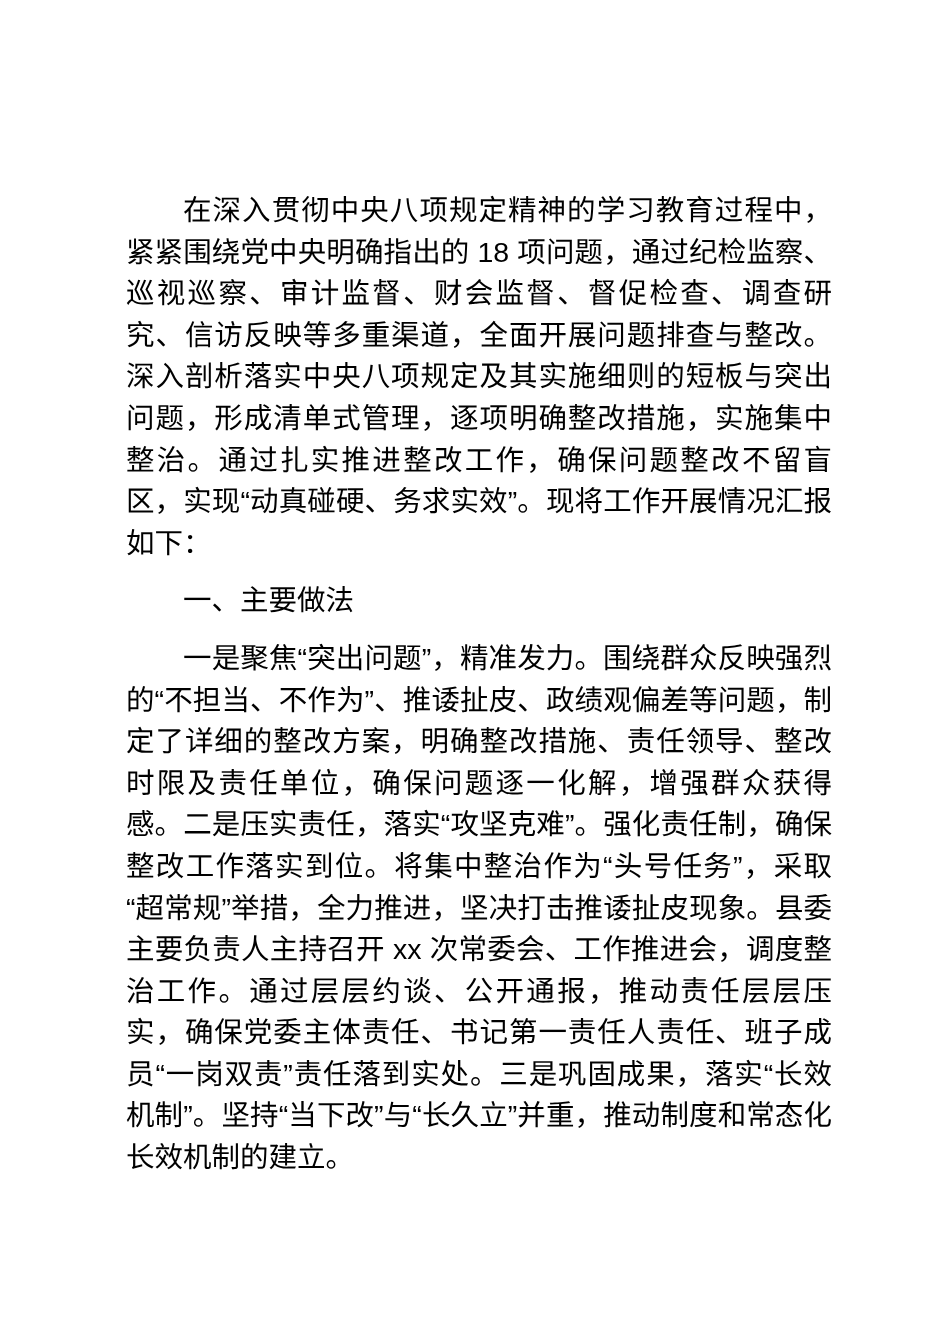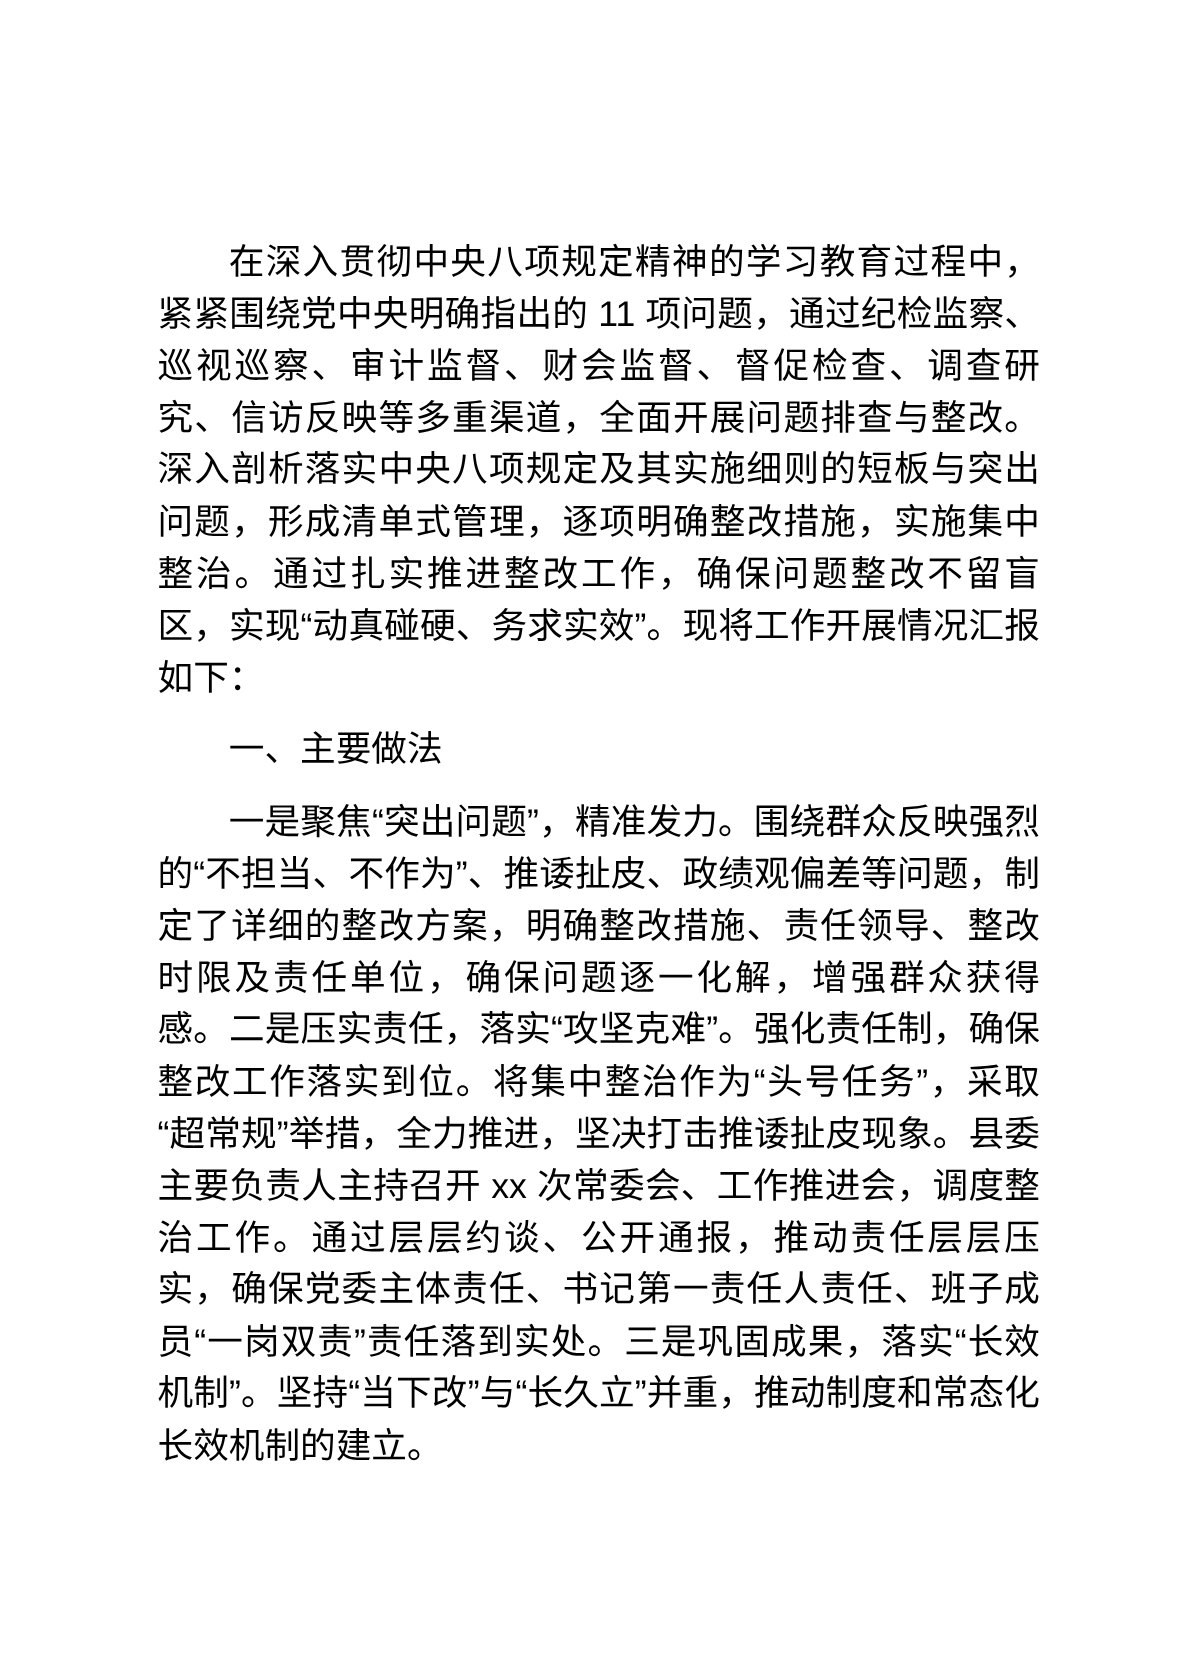--- a/index.html
+++ b/index.html
@@ -59,20 +59,20 @@
     margin-top: 16px;
   }
 </style>
 </head>
 <body>
 
 <div class="page">
   <div class="doc-body">
 
 
-    <p class="doc-para first-body">在深入贯彻中央八项规定精神的学习教育过程中，紧紧围绕党中央明确指出的 11 项问题，通过纪检监察、巡视巡察、审计监督、财会监督、督促检查、调查研究、信访反映等多重渠道，全面开展问题排查与整改。深入剖析落实中央八项规定及其实施细则的短板与突出问题，形成清单式管理，逐项明确整改措施，实施集中整治。通过扎实推进整改工作，确保问题整改不留盲区，实现“动真碰硬、务求实效”。现将工作开展情况汇报如下：</p>
+    <p class="doc-para first-body">在深入贯彻中央八项规定精神的学习教育过程中，紧紧围绕党中央明确指出的 18 项问题，通过纪检监察、巡视巡察、审计监督、财会监督、督促检查、调查研究、信访反映等多重渠道，全面开展问题排查与整改。深入剖析落实中央八项规定及其实施细则的短板与突出问题，形成清单式管理，逐项明确整改措施，实施集中整治。通过扎实推进整改工作，确保问题整改不留盲区，实现“动真碰硬、务求实效”。现将工作开展情况汇报如下：</p>
 
     <p class="doc-para">一、主要做法</p>
 
     <p class="doc-para">一是聚焦“突出问题”，精准发力。围绕群众反映强烈的“不担当、不作为”、推诿扯皮、政绩观偏差等问题，制定了详细的整改方案，明确整改措施、责任领导、整改时限及责任单位，确保问题逐一化解，增强群众获得感。二是压实责任，落实“攻坚克难”。强化责任制，确保整改工作落实到位。将集中整治作为“头号任务”，采取“超常规”举措，全力推进，坚决打击推诿扯皮现象。县委主要负责人主持召开 xx 次常委会、工作推进会，调度整治工作。通过层层约谈、公开通报，推动责任层层压实，确保党委主体责任、书记第一责任人责任、班子成员“一岗双责”责任落到实处。三是巩固成果，落实“长效机制”。坚持“当下改”与“长久立”并重，推动制度和常态化长效机制的建立。</p>
 
   </div>
 </div>
 
 </body></html>

